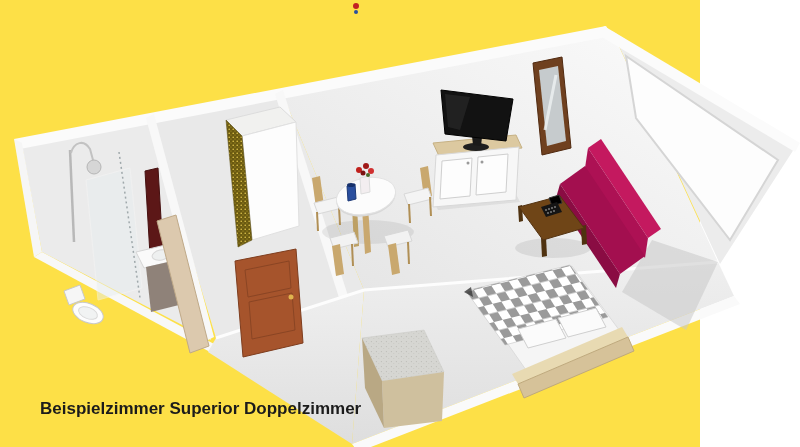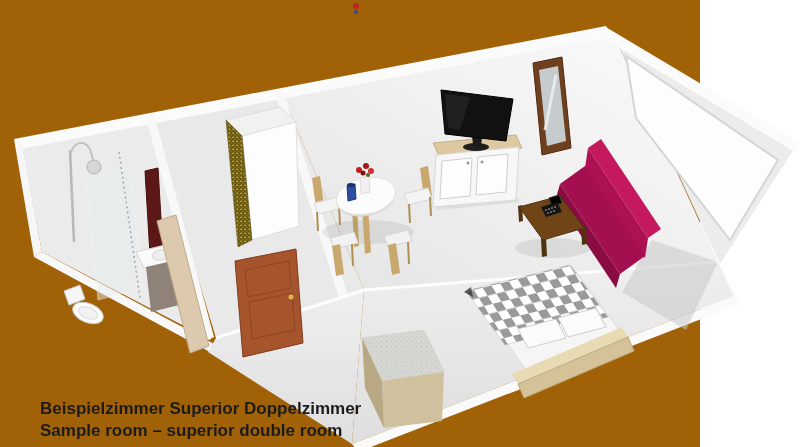--- a/index.html
+++ b/index.html
@@ -1,17 +1,17 @@
 <!DOCTYPE html>
 <html><head>
 <meta charset="utf-8">
 <style>
   html,body{margin:0;padding:0;}
   body{width:800px;height:447px;overflow:hidden;font-family:"Liberation Sans",sans-serif;}
-  .stage{position:relative;width:700px;height:447px;background:#a16207;}
+  .stage{position:relative;width:700px;height:447px;background:#fde047;}
   .stage svg{position:absolute;left:0;top:0;display:block;}
   .caption{position:absolute;left:40px;top:398px;color:#1b1b1b;font-weight:bold;
            font-size:17px;line-height:22px;letter-spacing:0;}
   .caption p{margin:0;}
 </style>
 </head>
 <body>
 
 <div class="stage">
 <svg width="800" height="447" viewBox="0 0 800 447">
@@ -198,15 +198,14 @@
   </g>
 
   <g>
     <circle cx="356" cy="6" r="3" fill="#c22222"></circle>
     <circle cx="356" cy="12" r="2" fill="#2a4f9e"></circle>
   </g>
 </svg>
 
 <div class="caption">
   <p>Beispielzimmer Superior Doppelzimmer</p>
-  <p>Sample room – superior double room</p>
 </div>
 </div>
 
 </body></html>

